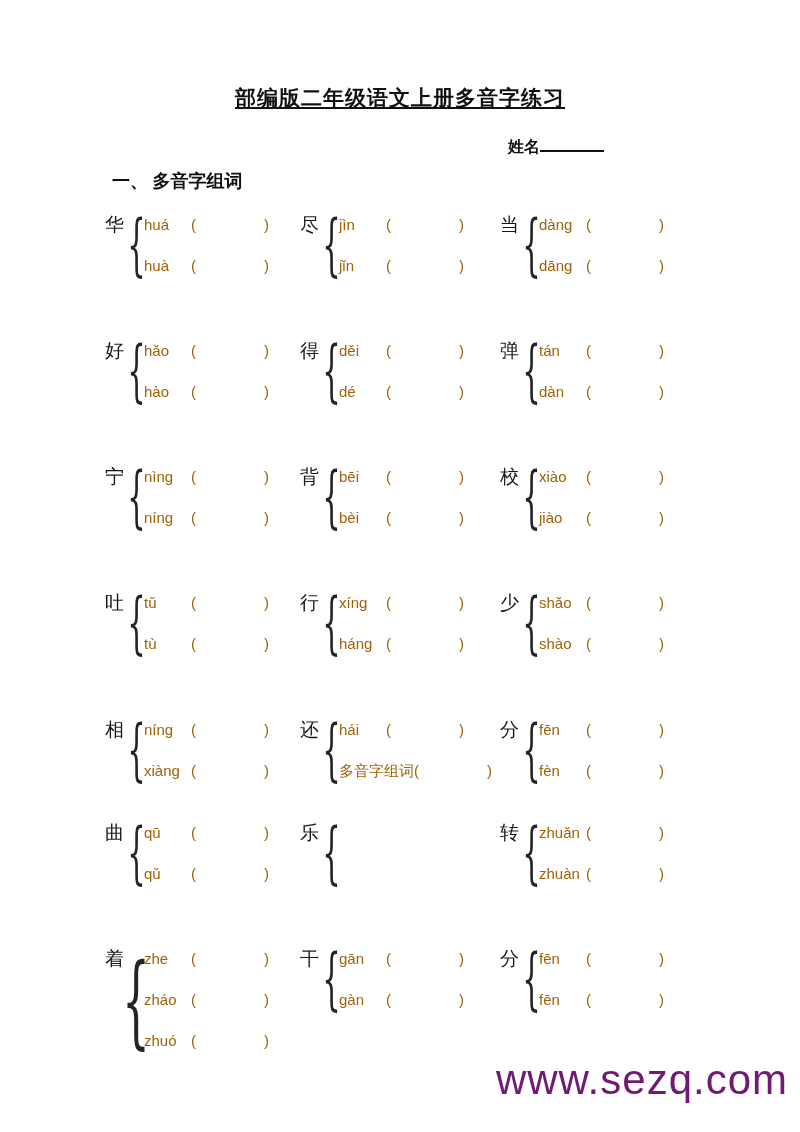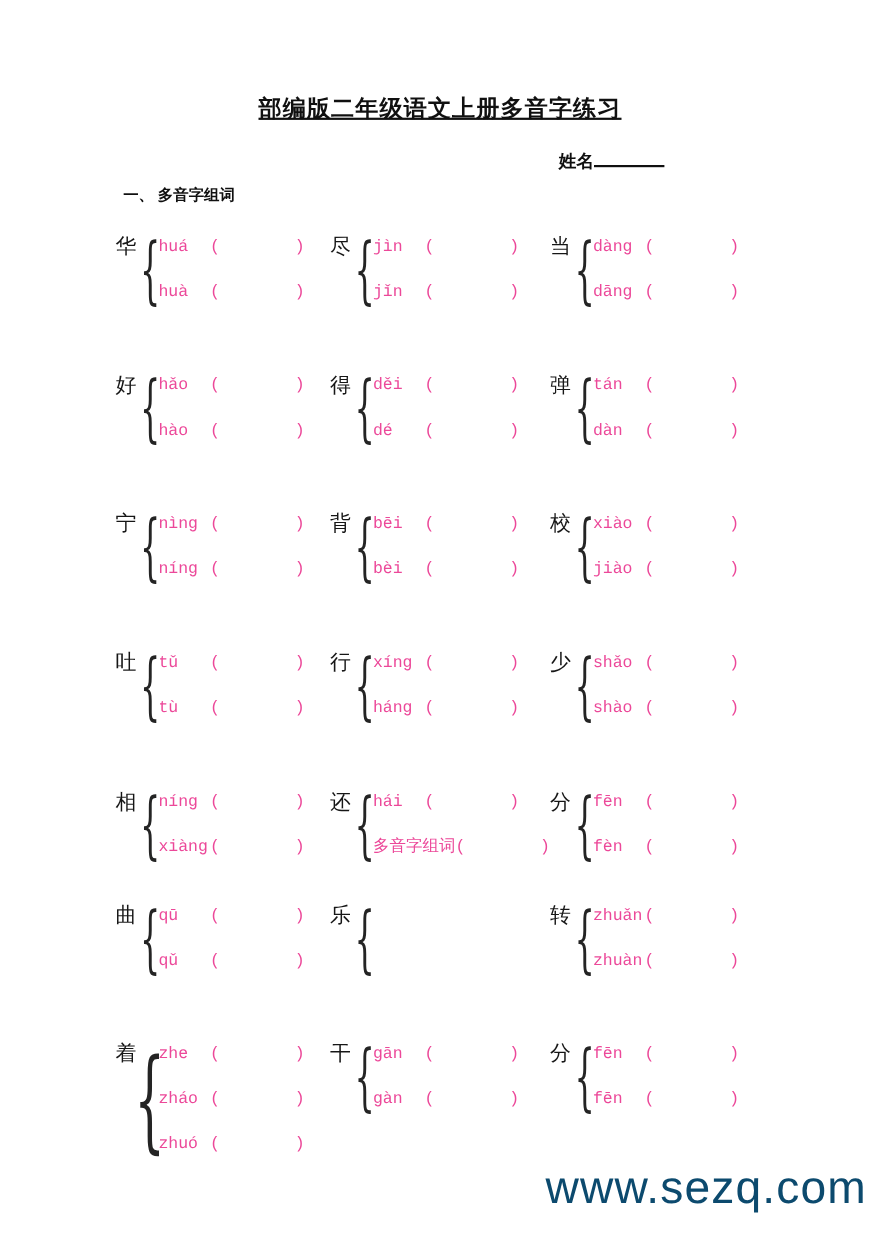--- a/index.html
+++ b/index.html
@@ -20,21 +20,21 @@
   .name-line {
     position:absolute; top:133px; left:508px;
     font-size:16px; font-weight:bold; color:#101010;
   }
   .name-blank {
     display:inline-block; width:64px; height:19px;
     border-bottom:2px solid #101010; vertical-align:baseline;
   }
   .section-heading {
     position:absolute; top:169px; left:112px;
-    font-size:14px; font-weight:bold; color:#101010;
+    font-size:18px; font-weight:bold; color:#101010;
   }
   .worksheet { position:absolute; top:204px; left:105px; width:690px; }
   .ws-row { display:flex; margin-bottom:44px; }
   .ws-row:nth-child(4) { margin-bottom:45px; }
   .ws-row:nth-child(5) { margin-bottom:21px; }
   .ws-row:last-child { margin-bottom:0; }
   .group { display:flex; align-items:flex-start; }
   .group.col0 { width:195px; }
   .group.col1 { width:200px; }
   .group.col2 { flex:1; }
@@ -47,30 +47,30 @@
   .brace-glyph {
     font-family:"DejaVu Serif", serif;
     font-size:58px; display:inline-block;
     transform:scaleX(0.5) scaleY(1.15);
     color:#242424; font-weight:normal;
   }
   .brace-box.tall .brace-glyph { font-size:88px; }
   .entries { display:flex; flex-direction:column; }
   .entry {
     height:41px; line-height:41px;
-    font-family:Liberation Mono, monospace;
-    font-size:15px; white-space:nowrap; color:#ec4899;
+    font-family:Liberation Sans, sans-serif;
+    font-size:15px; white-space:nowrap; color:#a16207;
   }
   .pinyin { display:inline-block; min-width:47px; }
   .paren { display:inline-block; }
   .answer-gap { display:inline-block; width:68px; }
   .watermark {
     position:absolute; top:1056px; right:12px;
     font-family:"Liberation Sans", sans-serif;
-    font-size:42px; color:#0c4a6e; letter-spacing:1px;
+    font-size:42px; color:#701a75; letter-spacing:1px;
   }
 </style>
 </head>
 <body>
 
 <h1 class="page-title">部编版二年级语文上册多音字练习</h1>
 
 <div class="name-line">
   <span>姓名</span><span class="name-blank"></span>
 </div>

